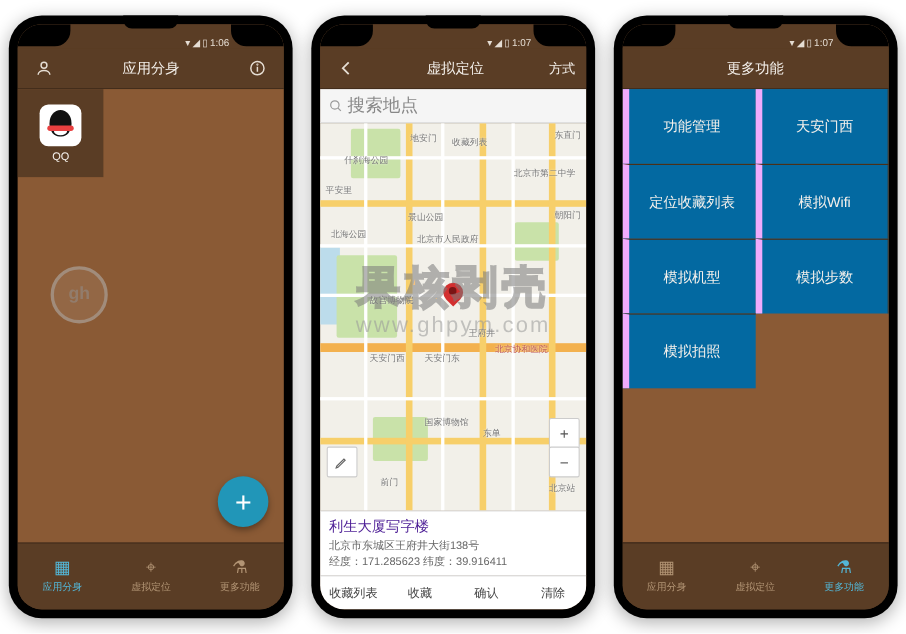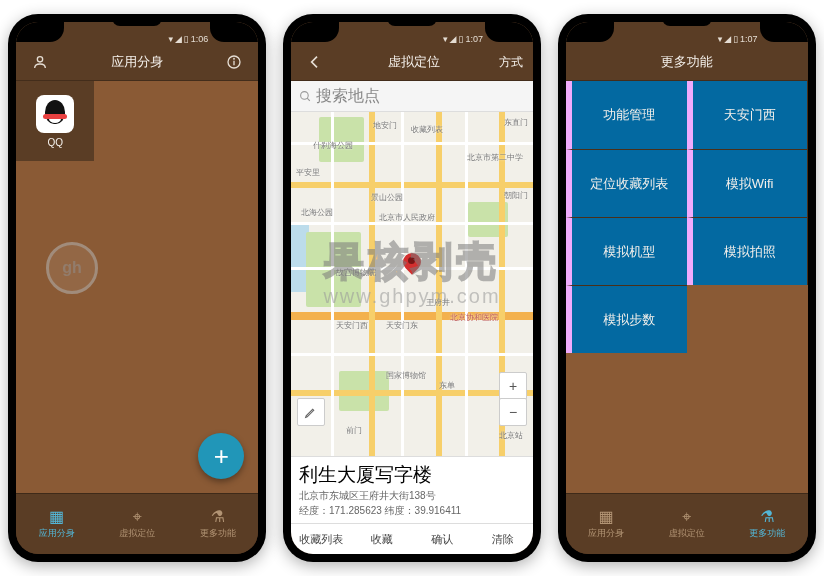--- a/index.html
+++ b/index.html
@@ -249,21 +249,21 @@
     color:#555;
     border-radius:2px;
   }
   .loc-panel {
     background: #fff;
     border-top: 1px solid #ddd;
     padding: 5px 8px;
     font-size: 10px;
     color: #333;
   }
-  .loc-name { font-size: 19px; font-weight: 500; color:#000000;}
+  .loc-name { font-size: 13px; font-weight: 500; color:#4c1d95;}
   .loc-addr { color:#666; margin: 1px 0;}
   .loc-coord { color:#666;}
   .actionbar {
     height: 30px;
     background: #fff;
     border-top: 1px solid #ddd;
     display: flex;
   }
   .actionbar .act {
     flex:1;
@@ -513,22 +513,22 @@
       <div class="side"></div>
       <div class="center">更多功能</div>
       <div class="side"></div>
     </div>
     <div class="grid-body">
       <div class="grid-cell">功能管理</div>
       <div class="grid-cell">天安门西</div>
       <div class="grid-cell">定位收藏列表</div>
       <div class="grid-cell">模拟Wifi</div>
       <div class="grid-cell">模拟机型</div>
+      <div class="grid-cell">模拟步数</div>
       <div class="grid-cell">模拟拍照</div>
-      <div class="grid-cell">模拟步数</div>
       <div class="spacer1"></div>
     </div>
     <div class="bottomnav">
       <div class="navitem">
         <div class="navicon">▦</div>
         <div>应用分身</div>
       </div>
       <div class="navitem">
         <div class="navicon">⌖</div>
         <div>虚拟定位</div>

